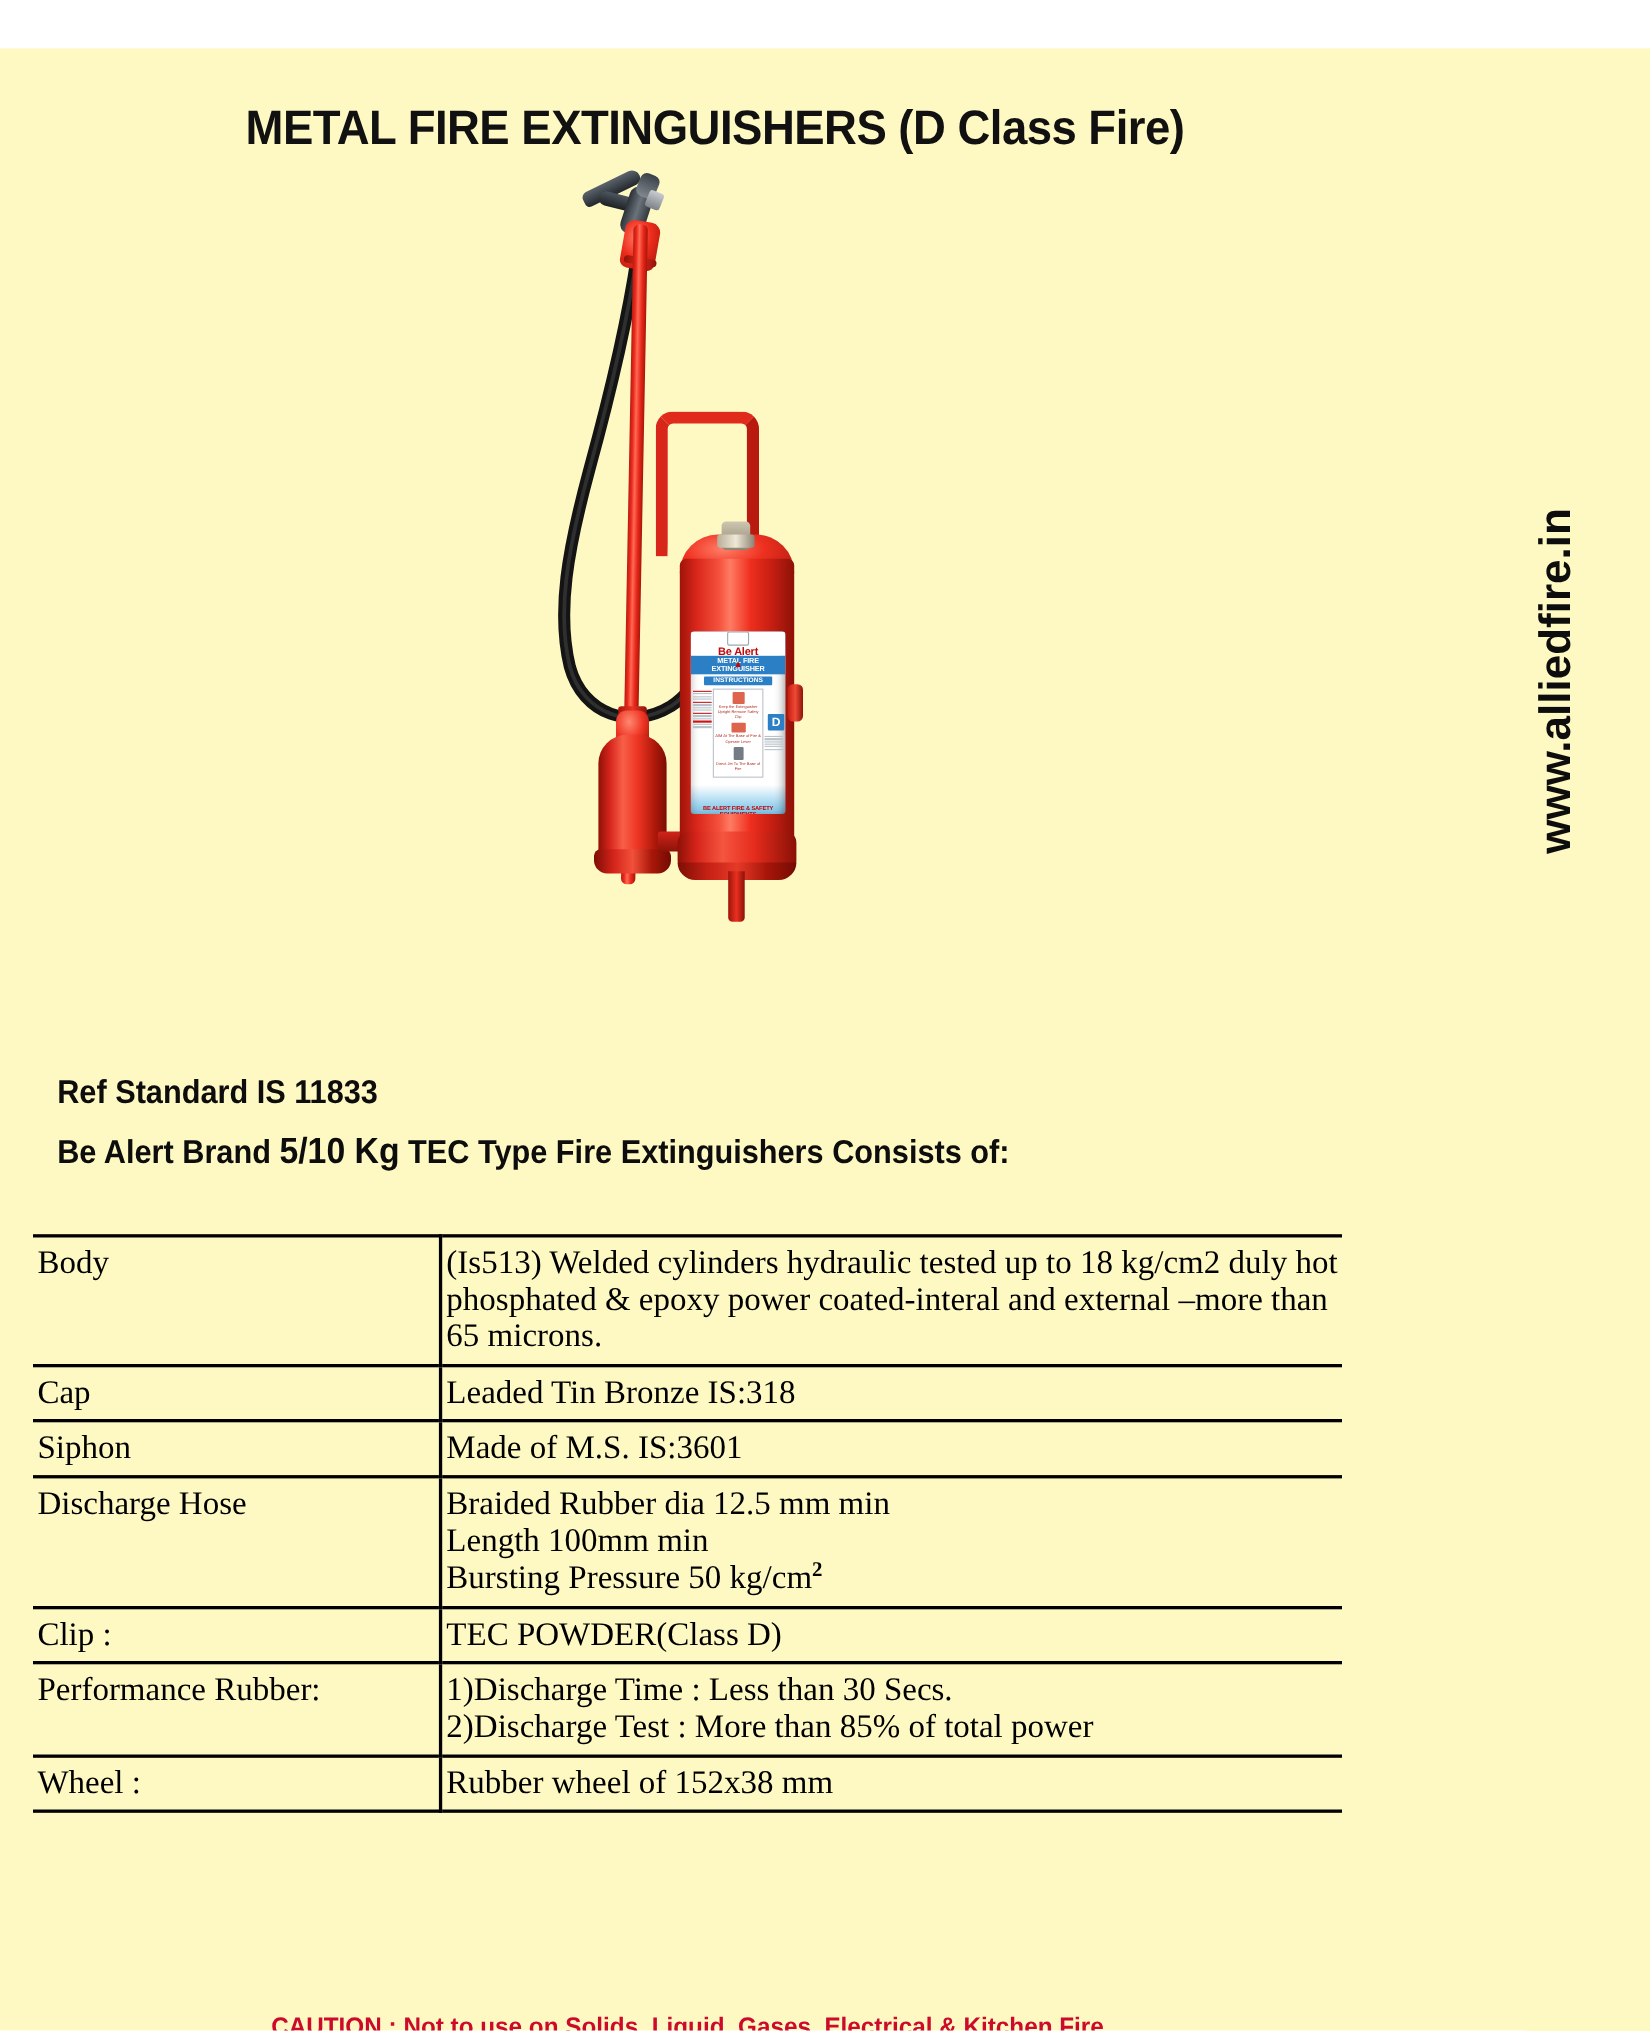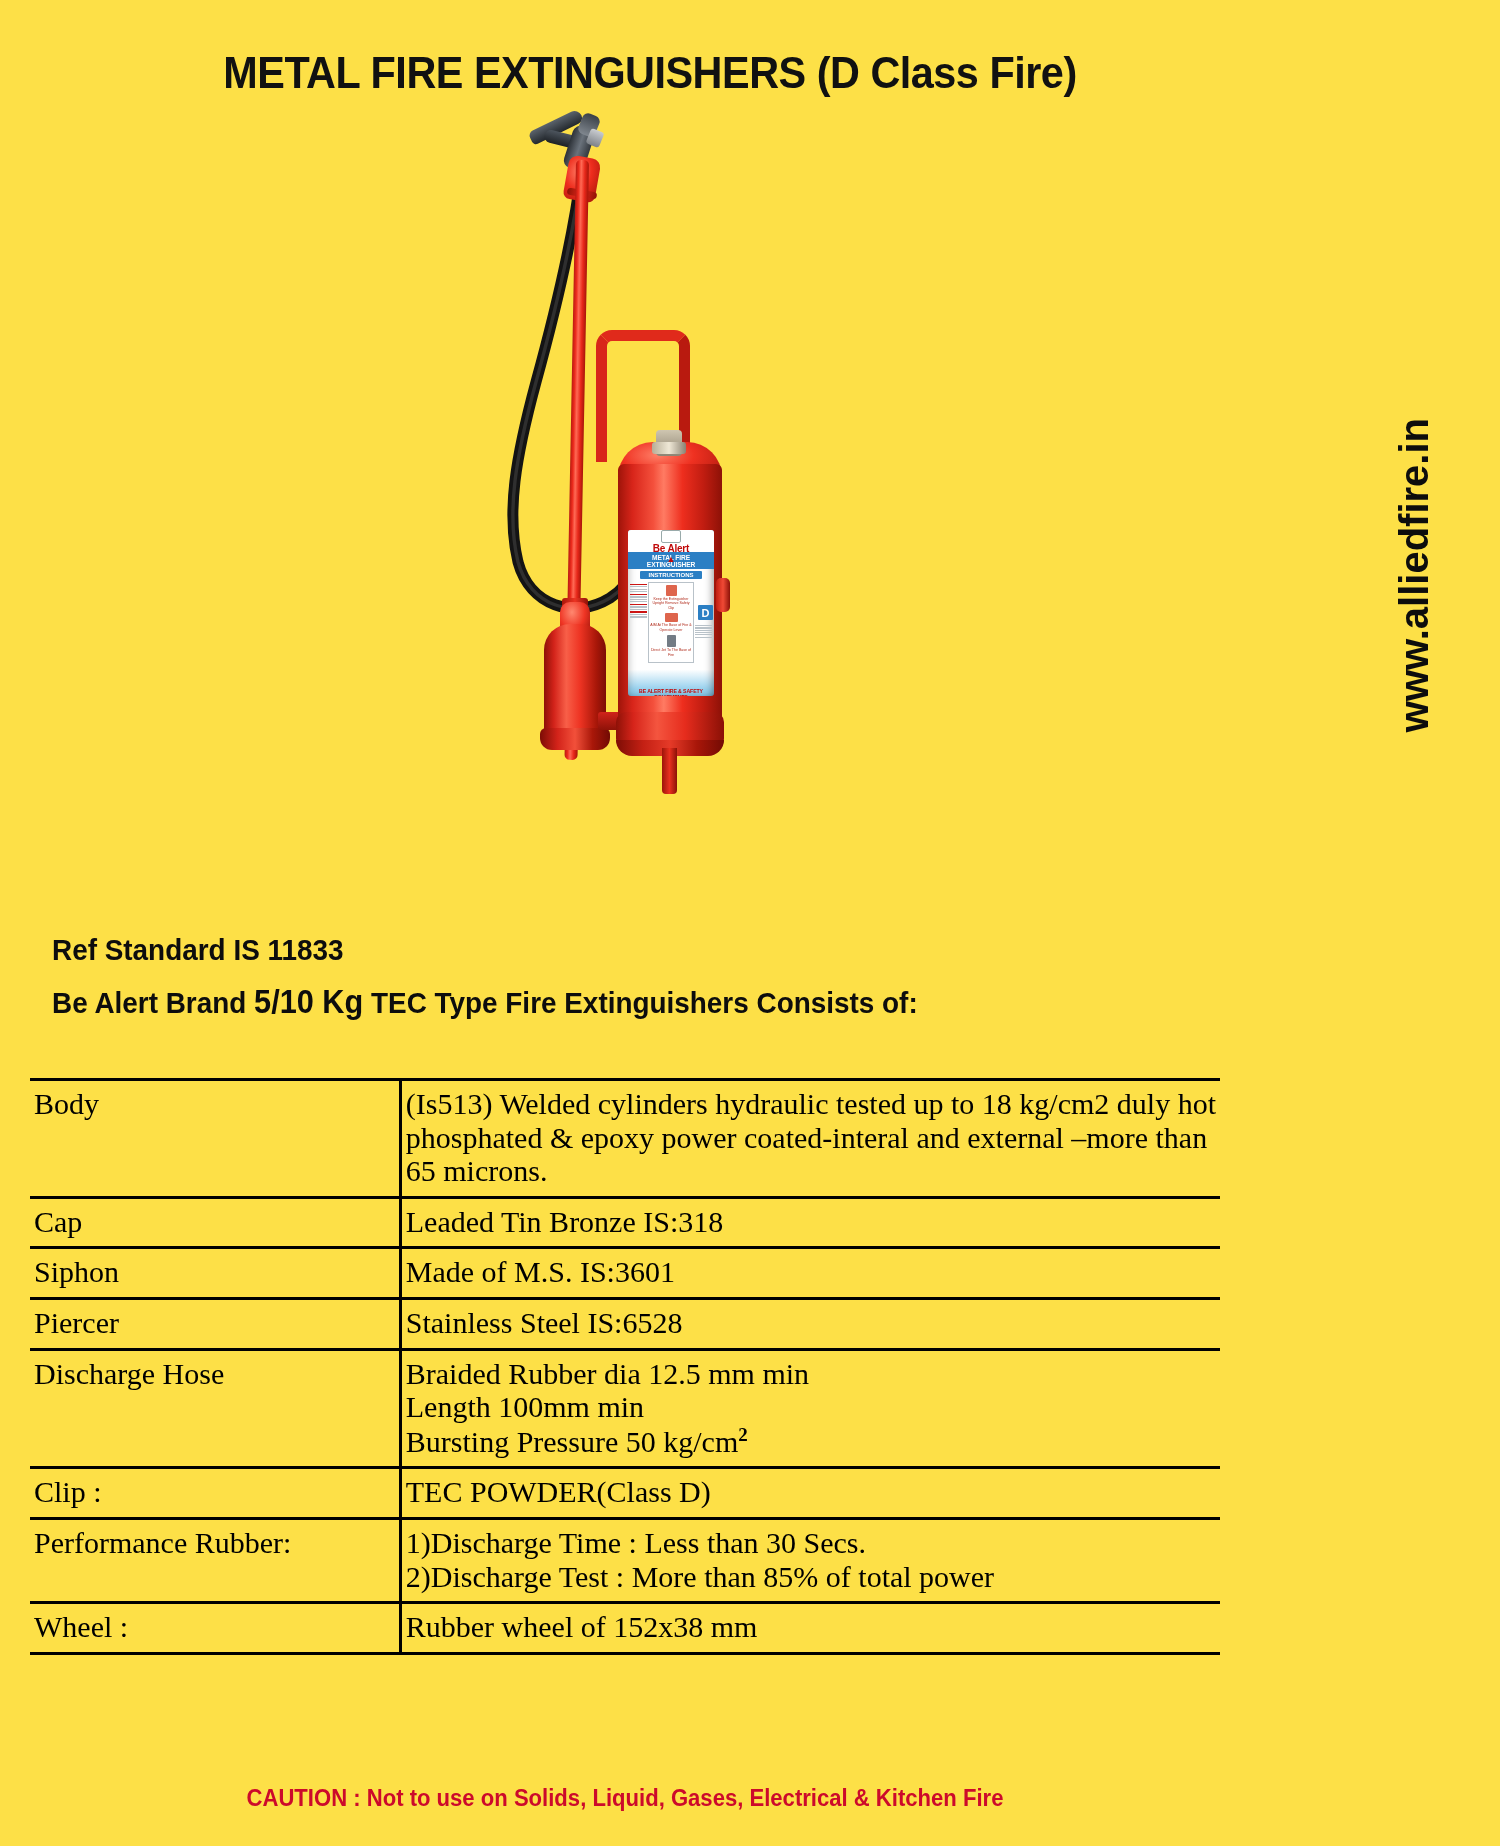--- a/index.html
+++ b/index.html
@@ -1,21 +1,21 @@
 <!DOCTYPE html>
 <html><head>
 <meta charset="utf-8">
 <style>
   html,body{margin:0;padding:0;background:#ffffff;}
   body{
     width:1500px;height:1846px;position:relative;overflow:hidden;
     font-family:"Liberation Serif", serif;
     color:#000;
   }
-  .page{position:absolute;inset:0;background:#fde047;}
+  .page{position:absolute;inset:0;background:#fef9c3;margin-top:44px;}
 
   
   .title{
     position:absolute;left:0;top:48px;width:1300px;
     text-align:center;
     font-family:"Liberation Sans", sans-serif;
     font-weight:bold;
     font-size:44px;
     letter-spacing:-0.5px;
     transform:scaleX(0.94);
@@ -393,26 +393,20 @@
           <span class="ln">Leaded Tin Bronze IS:318</span>
         </td>
       </tr>
       <tr>
         <td class="k">Siphon</td>
         <td class="v">
           <span class="ln">Made of M.S. IS:3601</span>
         </td>
       </tr>
       <tr>
-        <td class="k">Piercer</td>
-        <td class="v">
-          <span class="ln">Stainless Steel IS:6528</span>
-        </td>
-      </tr>
-      <tr>
         <td class="k">Discharge Hose</td>
         <td class="v">
           <span class="ln">Braided Rubber dia 12.5 mm min</span>
           <span class="ln">Length 100mm min</span>
           <span class="ln"><span>Bursting Pressure 50 kg/cm</span><sup class="sq">2</sup></span>
         </td>
       </tr>
       <tr>
         <td class="k">Clip :</td>
         <td class="v">

